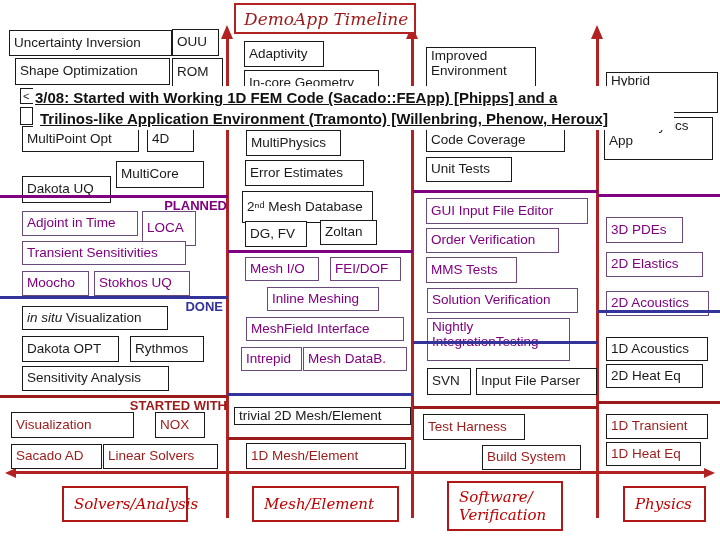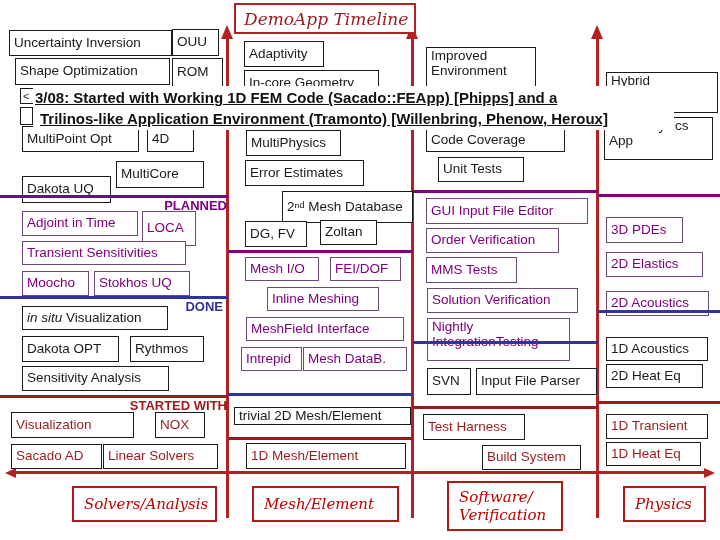--- a/index.html
+++ b/index.html
@@ -101,37 +101,37 @@
 
   <div class="box started" style="left:11px;top:412px;width:123px;height:26px;">Visualization</div>
   <div class="box started" style="left:155px;top:412px;width:50px;height:26px;">NOX</div>
   <div class="box started" style="left:11px;top:444px;width:91px;height:25px;">Sacado AD</div>
   <div class="box started" style="left:103px;top:444px;width:115px;height:25px;">Linear Solvers</div>
 
   <div class="box" style="left:244px;top:41px;width:80px;height:26px;">Adaptivity</div>
   <div class="box" style="left:244px;top:70px;width:135px;height:26px;">In-core Geometry</div>
   <div class="box" style="left:246px;top:130px;width:95px;height:26px;">MultiPhysics</div>
   <div class="box" style="left:245px;top:160px;width:119px;height:26px;">Error Estimates</div>
-  <div class="box" style="left:242px;top:191px;width:131px;height:32px;margin-left:40px;">2ⁿᵈ Mesh Database</div>
+  <div class="box" style="left:242px;top:191px;width:131px;height:32px;">2ⁿᵈ Mesh Database</div>
   <div class="box" style="left:245px;top:221px;width:62px;height:26px;">DG, FV</div>
   <div class="box" style="left:320px;top:220px;width:57px;height:25px;">Zoltan</div>
 
   <div class="box planned" style="left:245px;top:257px;width:74px;height:24px;">Mesh I/O</div>
   <div class="box planned" style="left:330px;top:257px;width:71px;height:24px;">FEI/DOF</div>
   <div class="box planned" style="left:267px;top:287px;width:112px;height:24px;">Inline Meshing</div>
   <div class="box planned" style="left:246px;top:317px;width:158px;height:24px;">MeshField Interface</div>
   <div class="box planned" style="left:241px;top:347px;width:61px;height:24px;">Intrepid</div>
   <div class="box planned" style="left:303px;top:347px;width:104px;height:24px;">Mesh DataB.</div>
 
   <div class="box" style="left:234px;top:407px;width:177px;height:18px;">trivial 2D Mesh/Element</div>
   <div class="box started" style="left:246px;top:443px;width:160px;height:26px;">1D Mesh/Element</div>
 
   <div class="box ml" style="left:426px;top:47px;width:110px;height:42px;">Improved Environment</div>
   <div class="box" style="left:426px;top:128px;width:139px;height:24px;">Code Coverage</div>
-  <div class="box" style="left:426px;top:157px;width:86px;height:25px;margin-left:12px;">Unit Tests</div>
+  <div class="box" style="left:426px;top:157px;width:86px;height:25px;">Unit Tests</div>
 
   <div class="box planned" style="left:426px;top:198px;width:162px;height:26px;">GUI Input File Editor</div>
   <div class="box planned" style="left:426px;top:228px;width:133px;height:25px;">Order Verification</div>
   <div class="box planned" style="left:426px;top:257px;width:91px;height:26px;">MMS Tests</div>
   <div class="box planned" style="left:427px;top:288px;width:151px;height:25px;">Solution Verification</div>
   <div class="box planned ml" style="left:427px;top:318px;width:143px;height:43px;">Nightly IntegrationTesting</div>
 
   <div class="box" style="left:427px;top:368px;width:44px;height:27px;">SVN</div>
   <div class="box" style="left:476px;top:368px;width:121px;height:27px;">Input File Parser</div>
 
@@ -149,21 +149,21 @@
   <div class="box" style="left:606px;top:364px;width:97px;height:24px;">2D Heat Eq</div>
 
   <div class="box started" style="left:606px;top:414px;width:102px;height:25px;">1D Transient</div>
   <div class="box started" style="left:606px;top:442px;width:95px;height:24px;">1D Heat Eq</div>
 
   <div class="banner">
     <div class="l1">3/08: Started with Working 1D FEM Code (Sacado::FEApp) [Phipps] and a</div>
     <div class="l2">Trilinos-like Application Environment (Tramonto) [Willenbring, Phenow, Heroux]</div>
   </div>
 
-  <div class="footer-box" style="left:62px;top:486px;width:145px;height:36px;margin-left:10px;">
+  <div class="footer-box" style="left:62px;top:486px;width:126px;height:36px;">
     <span>Solvers/Analysis</span>
   </div>
   <div class="footer-box" style="left:252px;top:486px;width:147px;height:36px;">
     <span>Mesh/Element</span>
   </div>
   <div class="footer-box" style="left:447px;top:481px;width:116px;height:50px;">
     <span>Software/</span>
     <span>Verification</span>
   </div>
   <div class="footer-box" style="left:623px;top:486px;width:83px;height:36px;">

